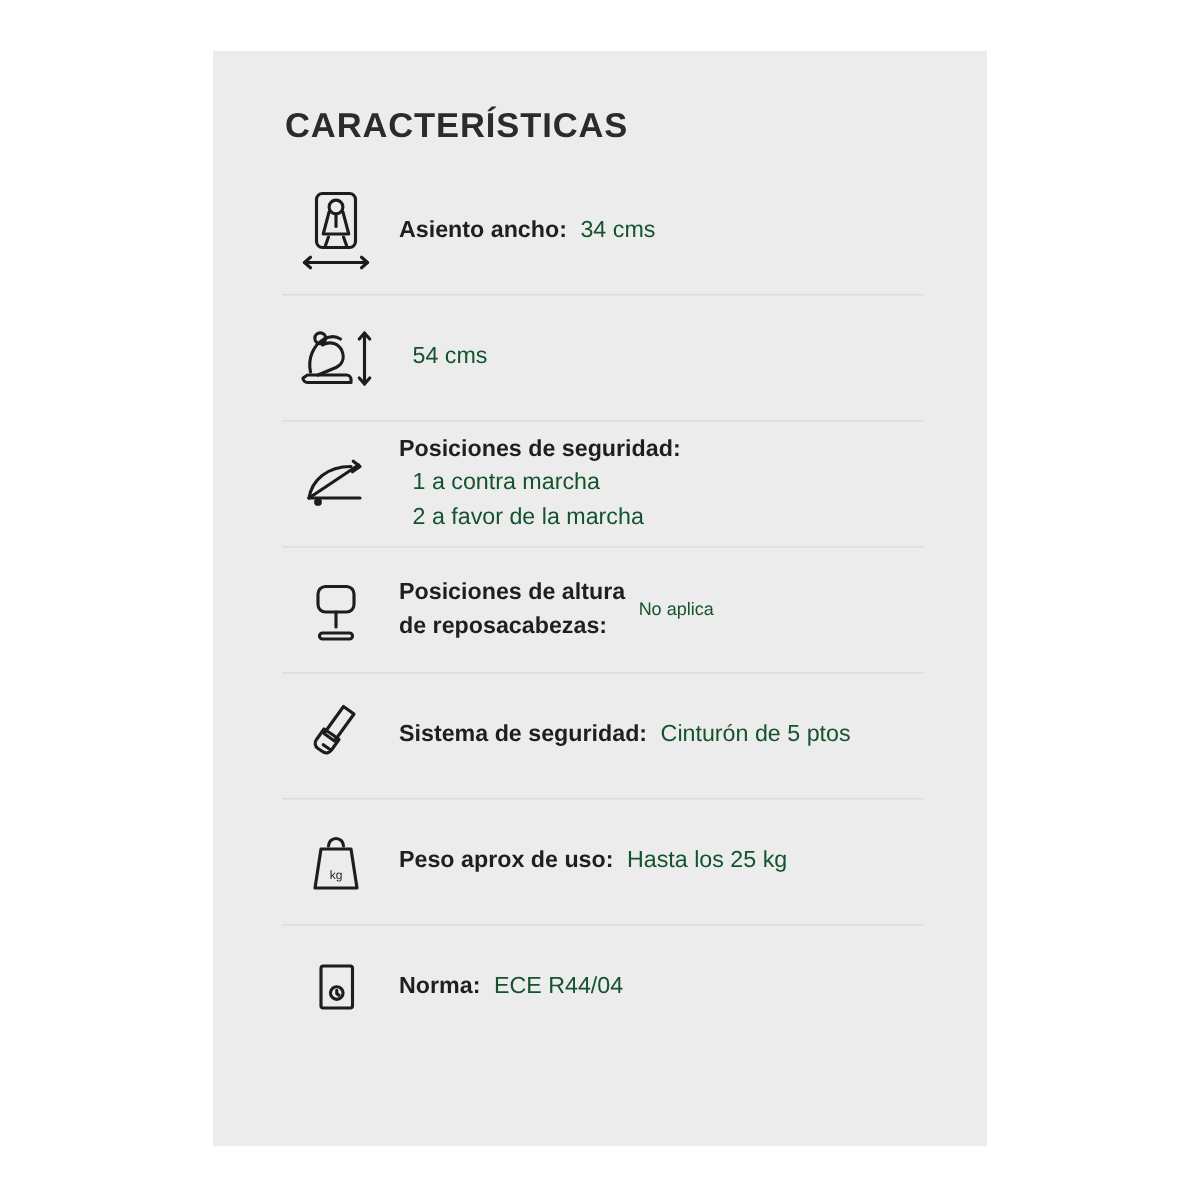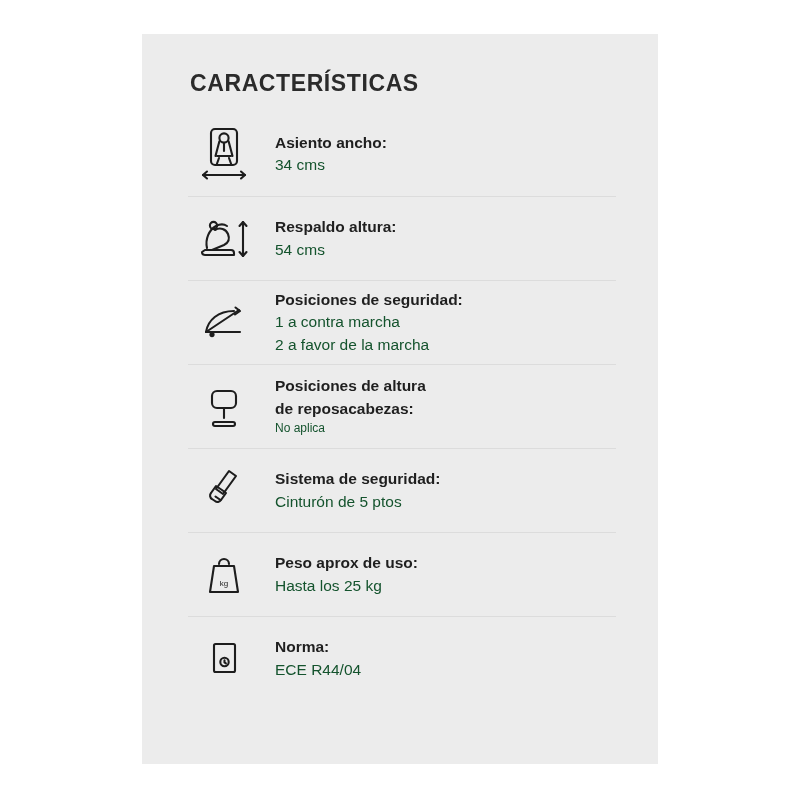--- a/index.html
+++ b/index.html
@@ -54,42 +54,42 @@
     align-items: flex-start;
     justify-content: center;
     color: #1d1d1d;
   }
 
   .text-cell {
     display: flex;
     align-items: baseline;
     flex-wrap: wrap;
     padding-left: 6px;
-    flex-direction: column;
   }
 
   .spec-label {
     font-size: 15.5px;
     font-weight: bold;
     color: #1f1f1f;
     line-height: 1.45;
     white-space: pre-line;
   }
 
   .spec-value {
     font-size: 15.5px;
     font-weight: normal;
     color: #14532d;
     line-height: 1.45;
     margin-left: 9px;
     white-space: pre-line;
   }
 
   .two-line .text-cell {
-    flex-direction: column;
+    flex-direction: row;
+    align-items: center;
   }
   .two-line .spec-value { font-size: 12px; }
 
   svg { display: block; }
 </style>
 </head>
 <body>
 
 <div id="panel"></div>
 
@@ -123,21 +123,20 @@
         <path d="M12 34 c-2 -9 2 -18 9 -22 c4 -2 8 -2 11 0"></path>
         <path d="M20 16 c5 -3 11 -1 13 4 c2 5 0 9 -4 11 l-12 5"></path>
         <circle cx="18.5" cy="11.5" r="3.6"></circle>
         <path d="M10 36 h26 a3 3 0 0 1 3 3 v2 h-29 a3 3 0 0 1 -3 -3 z"></path>
         <path d="M48 8 v34"></path>
         <path d="M44.5 12 L48 8 L51.5 12"></path>
         <path d="M44.5 38 L48 42 L51.5 38"></path>
       </svg>
     </div>
     <div class="text-cell">
-      <span class="spec-label">Respaldo altura:</span>
       <span class="spec-value">54 cms</span>
     </div>
   </div>
 
   <div class="spec-row">
     <div class="icon-cell">
       <svg width="58" height="46" viewBox="0 0 58 46" fill="none" stroke="#1d1d1d" stroke-width="2.1" stroke-linecap="round" stroke-linejoin="round">
         <path d="M11 32 L44 10"></path>
         <path d="M11 32 L45 32"></path>
         <path d="M11 32 C13 20 23 11 39 11" stroke-dasharray="0"></path>

